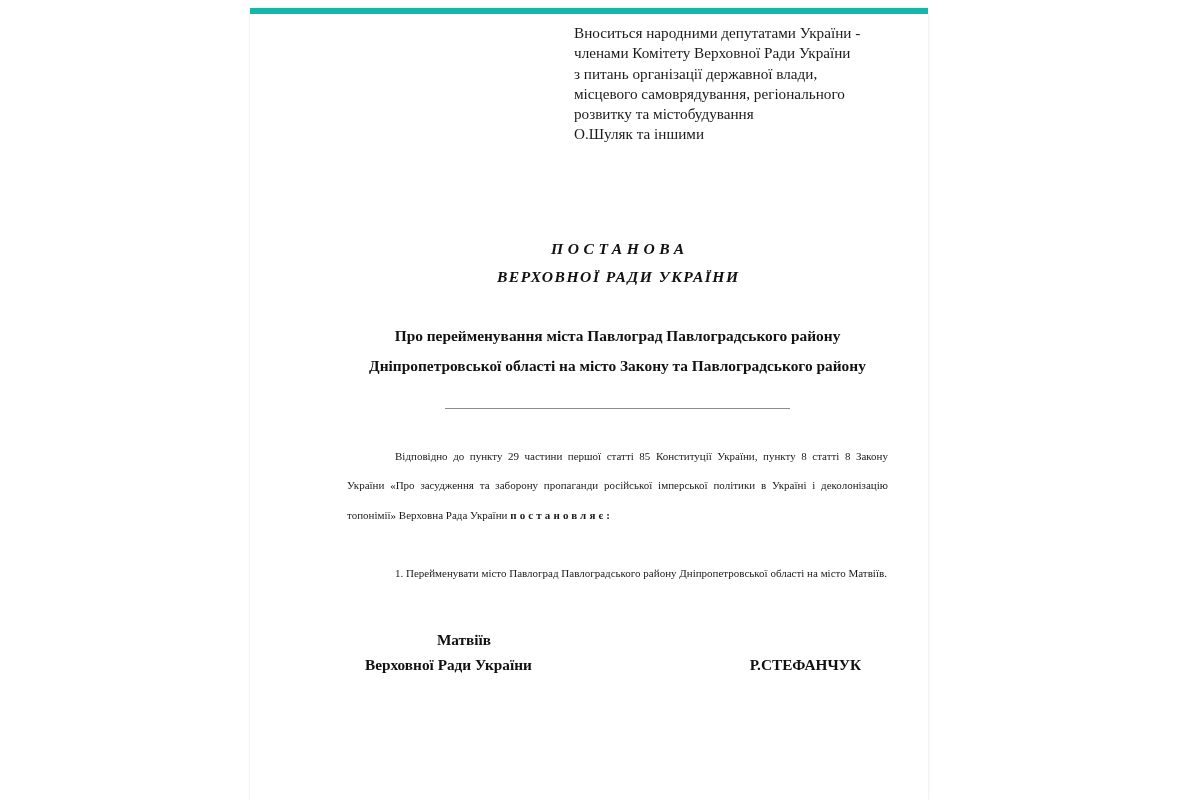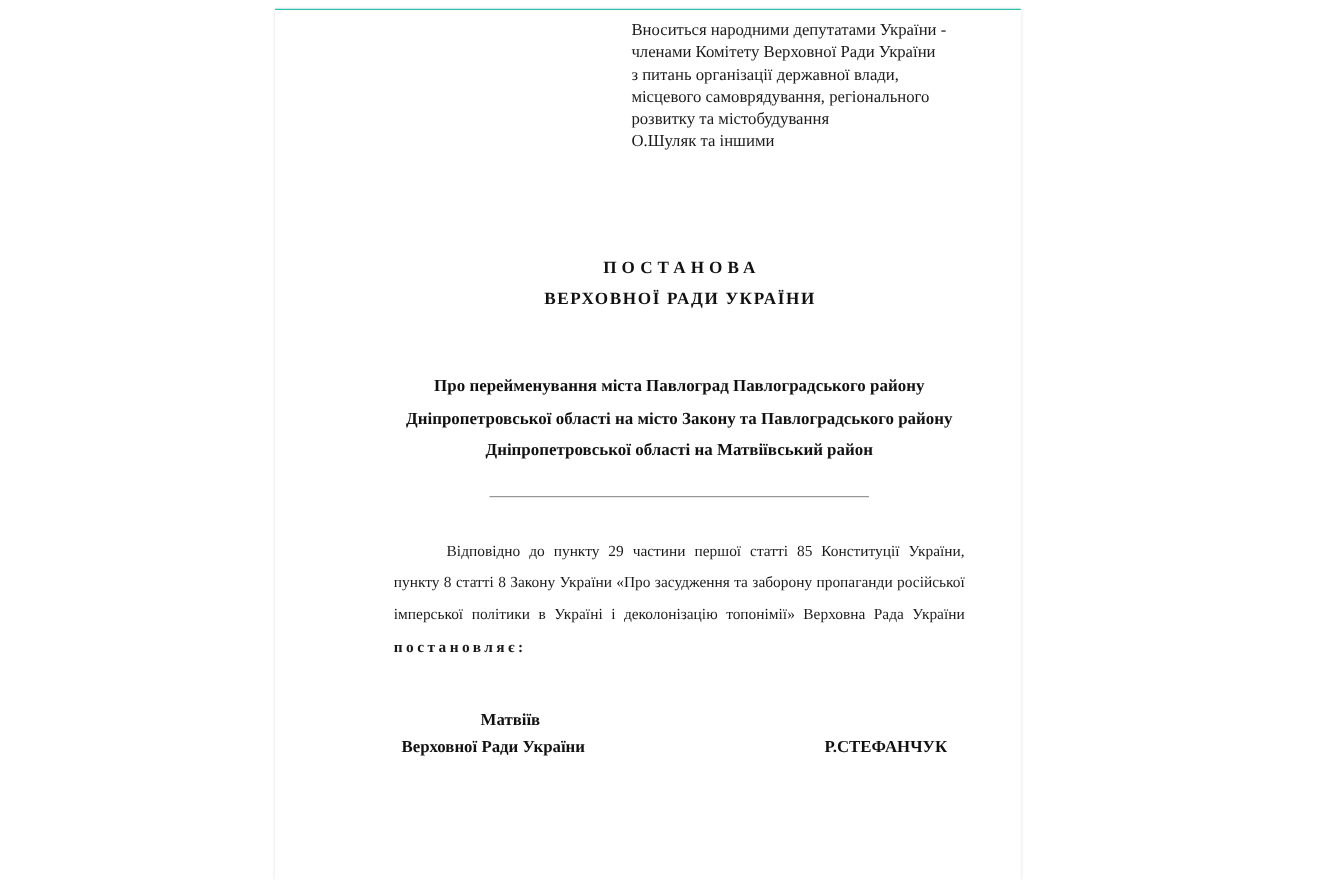--- a/index.html
+++ b/index.html
@@ -19,21 +19,21 @@
 
   
   #page-sheet {
     position: absolute;
     left: 250px;
     top: 8px;
     width: 678px;
     min-height: 792px;
     background: #ffffff;
     box-sizing: border-box;
-    border-top: 1px solid #14b8a6;
+    border-top: 6px solid #14b8a6;
     box-shadow: 0 0 3px rgba(0,0,0,0.13);
   }
   
   #page-sheet::after {
     content: "";
     position: absolute;
     left: 0; right: 0; top: 1px;
     height: 4px;
     background: #ffffff;
   }
@@ -61,38 +61,39 @@
     left: 97px;        
     top: 0;
     width: 541px;      
     font-size: 15.3px;
   }
 
   .act-title {
     text-align: center;
     font-weight: bold;
     color: #111111;
+    font-style: italic;
   }
   #act-kind {
     margin-top: 225px;
     font-size: 15.6px;
     letter-spacing: 4.6px;
     padding-left: 4.6px;
     line-height: 20px;
   }
   #act-authority {
     margin-top: 8px;
     font-size: 15.6px;
     letter-spacing: 1.5px;
     padding-left: 1.5px;
     line-height: 20px;
   }
 
   #subject-heading {
-    margin-top: 54px;
+    margin-top: 34px;
     text-align: center;
     font-weight: bold;
     font-size: 15.4px;
     line-height: 29.5px;
     color: #111111;
   }
   #subject-heading .hl {
     display: block;
   }
 
@@ -102,26 +103,26 @@
   }
   #title-rule {
     display: inline-block;
     width: 345px;
     height: 0;
     border-top: 1.6px solid #8c8c8c;
     vertical-align: middle;
   }
 
   .body-para {
-    margin: 11px;
+    margin: 0;
     text-align: justify;
     text-justify: inter-word;
     text-indent: 48px;
     line-height: 29.4px;
-    font-size: 14px;
+    font-size: 11px;
     color: #1a1a1a;
   }
   #preamble-para {
     margin-top: 26px;
   }
   .bold-spaced {
     font-weight: bold;
     letter-spacing: 3.1px;
   }
 
@@ -176,29 +177,29 @@
 
     <div id="doc-body">
 
       <div id="act-kind" class="act-title">ПОСТАНОВА</div>
 
       <div id="act-authority" class="act-title">ВЕРХОВНОЇ РАДИ УКРАЇНИ</div>
 
       <div id="subject-heading">
         <span class="hl">Про перейменування міста Павлоград Павлоградського району</span>
         <span class="hl">Дніпропетровської області на місто Закону та Павлоградського району</span>
-        <span class="hl">Дніпропетровської області на Матвіївський район</span>
       </div>
 
       <div id="title-rule-wrap">
         <span id="title-rule"></span>
       </div>
 
       <p id="preamble-para" class="body-para"><span>Відповідно до пункту 29 частини першої статті 85 Конституції України, пункту 8 статті 8 Закону України «Про засудження та заборону пропаганди російської імперської політики в Україні і деколонізацію топонімії» Верховна Рада України </span><span class="bold-spaced">постановляє:</span></p>
 
+      <p id="clause-1" class="body-para">1. Перейменувати місто Павлоград Павлоградського району Дніпропетровської області на місто Матвіїв.</p>
 
 
       <div id="signature-block">
         <div id="signer-role">
           <span id="signer-role-line1">Матвіїв</span>
           <span id="signer-role-line2">Верховної Ради України</span>
         </div>
         <span id="signer-name">Р.СТЕФАНЧУК</span>
       </div>
 

